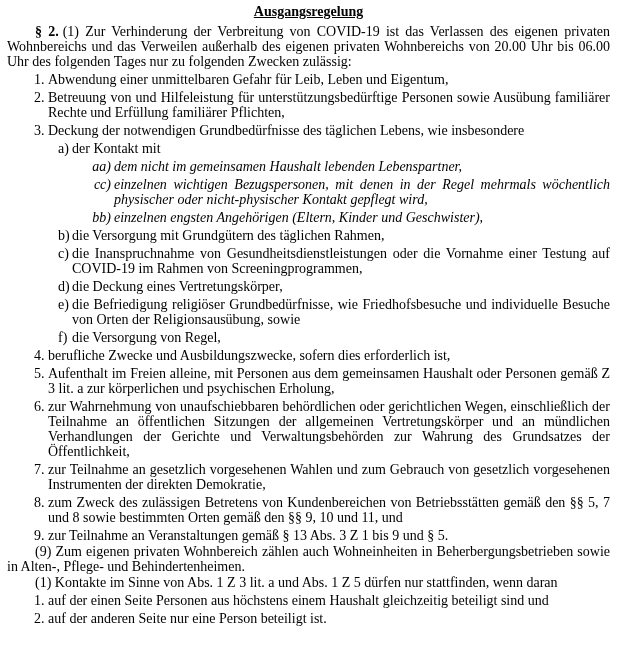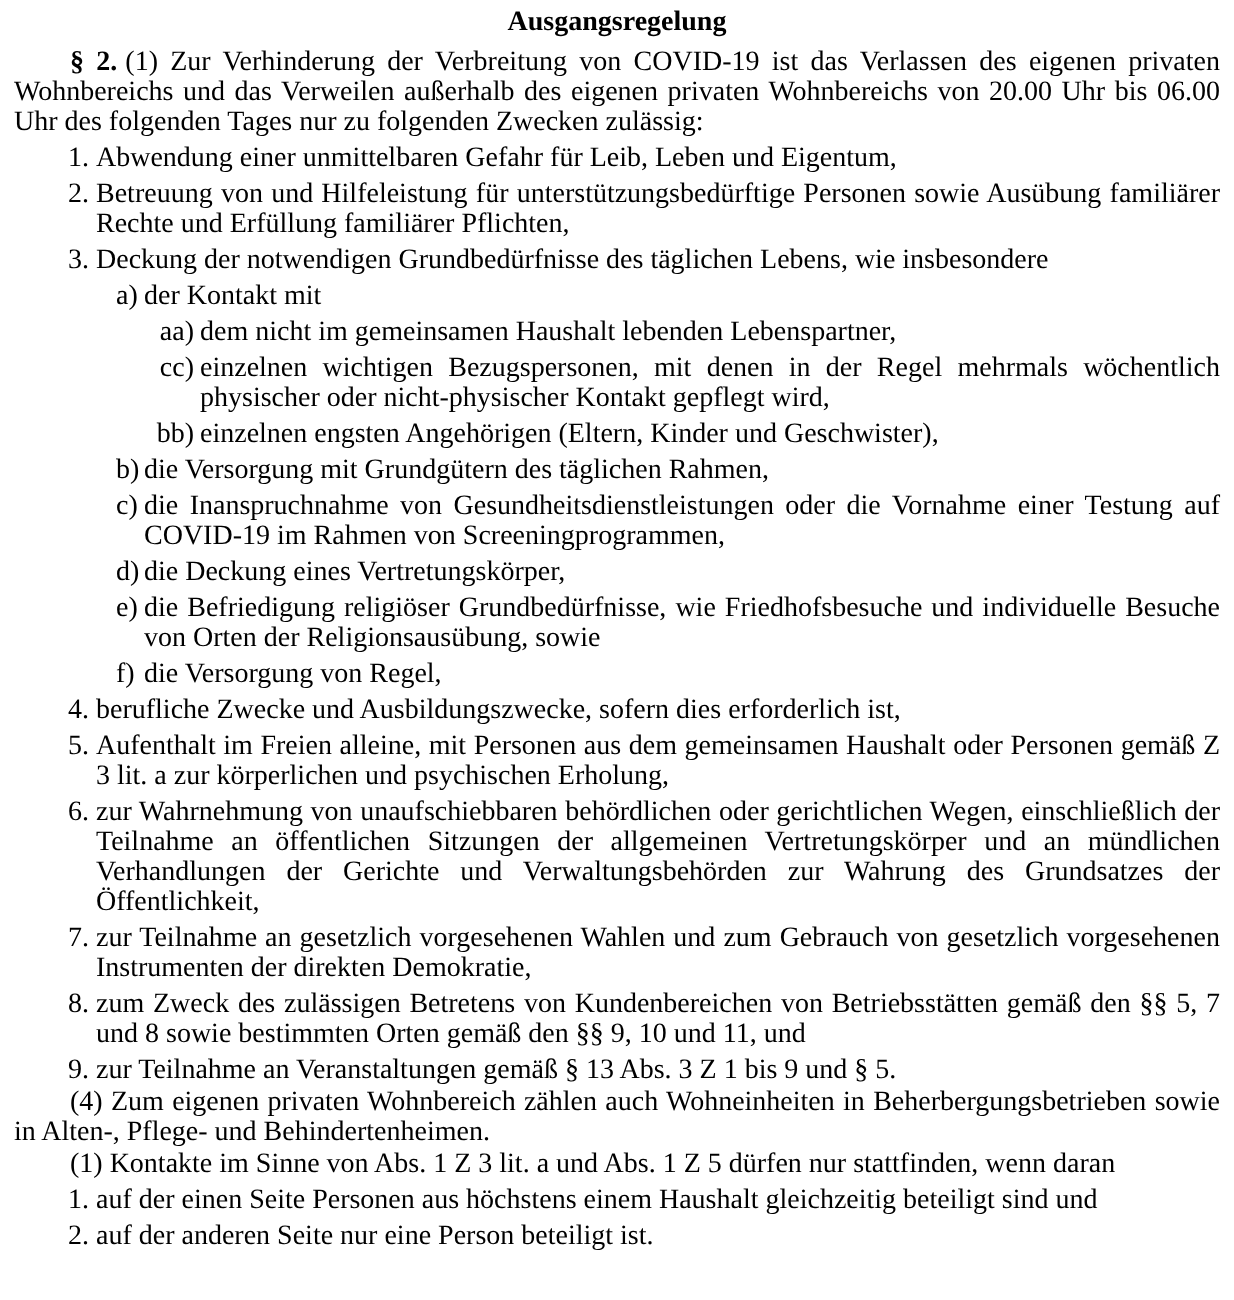--- a/index.html
+++ b/index.html
@@ -16,20 +16,21 @@
     line-height: 15px;
     color: #000000;
   }
   .page {
     padding: 4px 7px 0 7px;
   }
   .title {
     text-align: center;
     font-weight: bold;
     margin: 0 0 5px 0;
+    text-decoration: underline;
   }
   .para {
     text-align: justify;
     text-indent: 28px;
     margin: 1px 0 0 0;
   }
   .lead {
     font-weight: bold;
     padding-right: 4px;
   }
@@ -48,21 +49,21 @@
   .txt {
     text-align: justify;
   }
   
   .l1 { margin-left: 27px; }
   .l1 > .marker { width: 14px; }
   
   .l2 { margin-left: 10px; }
   .l2 > .marker { width: 14px; }
   
-  .l3 { margin-left: 6px; }
+  .l3 { margin-left: 20px; font-style: italic; }
   .l3 > .marker { width: 19px; text-align: right; }
   .l3 > .content { padding-left: 3px; }
 </style>
 </head>
 <body>
 
 <div class="page">
 
   <div class="title">Ausgangsregelung</div>
 
@@ -160,21 +161,21 @@
       <span class="content txt">zum Zweck des zulässigen Betretens von Kundenbereichen von Betriebsstätten gemäß den §§ 5, 7 und 8 sowie bestimmten Orten gemäß den §§ 9, 10 und 11, und</span>
     </div>
 
     <div class="li l1">
       <span class="marker">9.</span>
       <span class="content txt">zur Teilnahme an Veranstaltungen gemäß § 13 Abs. 3 Z 1 bis 9 und § 5.</span>
     </div>
 
   </div>
 
-  <p class="para">(4) Zum eigenen privaten Wohnbereich zählen auch Wohneinheiten in Beherbergungsbetrieben sowie in Alten-, Pflege- und Behindertenheimen.</p>
+  <p class="para">(9) Zum eigenen privaten Wohnbereich zählen auch Wohneinheiten in Beherbergungsbetrieben sowie in Alten-, Pflege- und Behindertenheimen.</p>
 
   <p class="para">(1) Kontakte im Sinne von Abs. 1 Z 3 lit. a und Abs. 1 Z 5 dürfen nur stattfinden, wenn daran</p>
 
   <div>
 
     <div class="li l1">
       <span class="marker">1.</span>
       <span class="content txt">auf der einen Seite Personen aus höchstens einem Haushalt gleichzeitig beteiligt sind und</span>
     </div>
 

